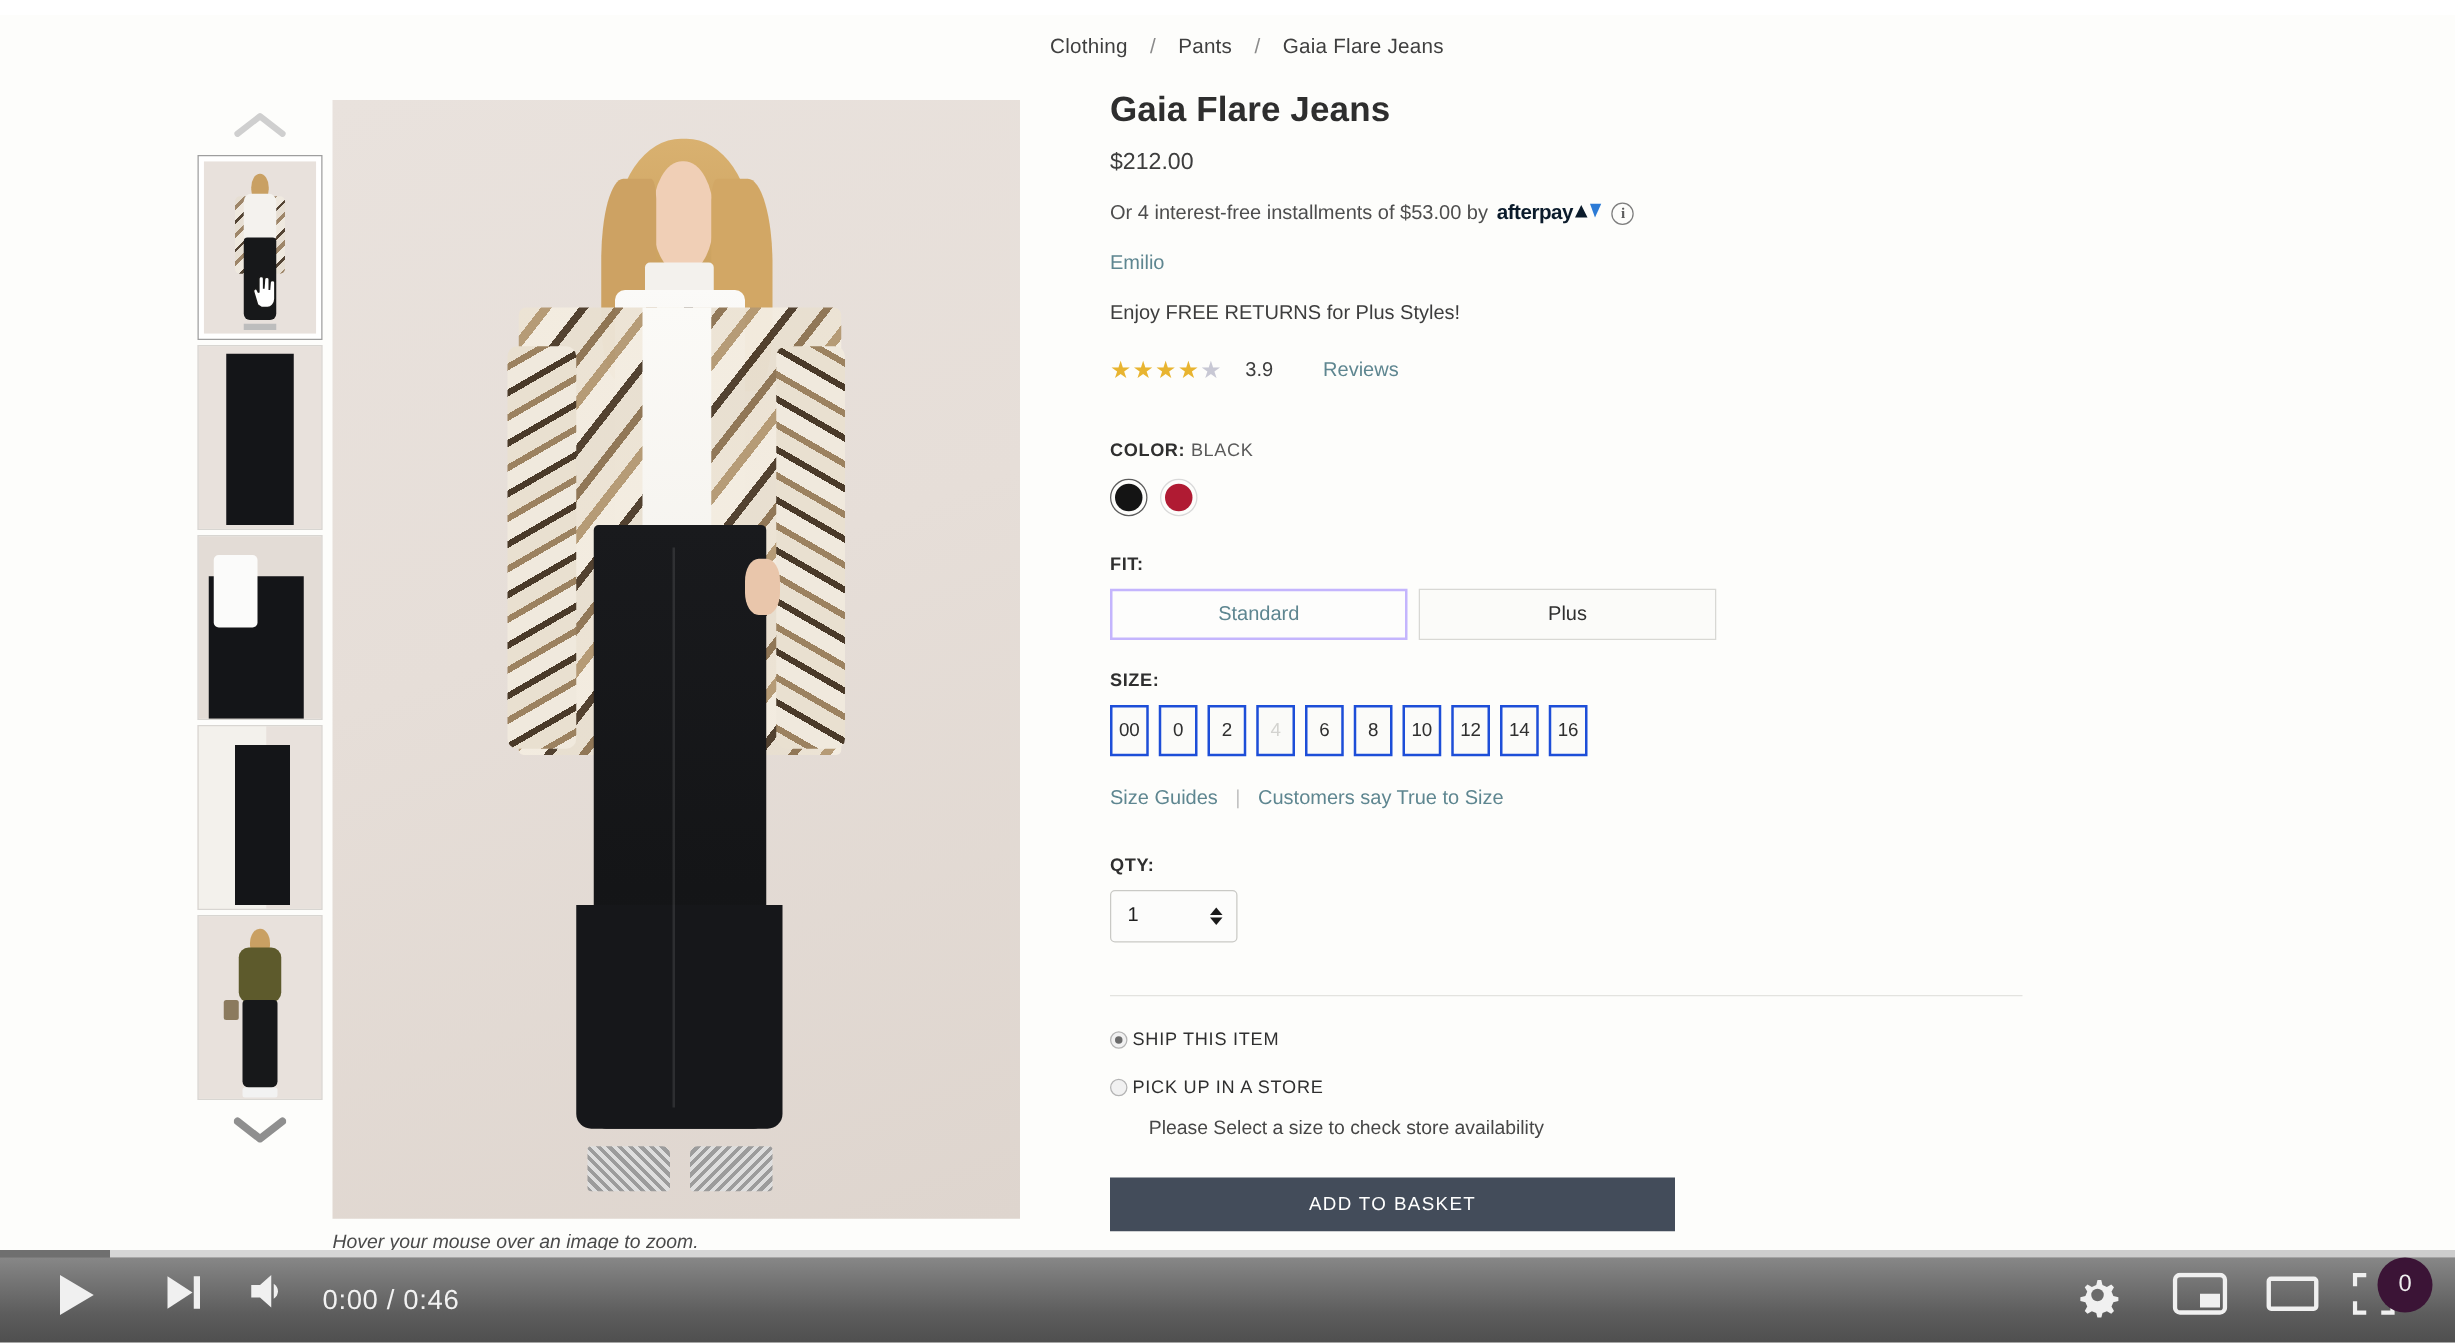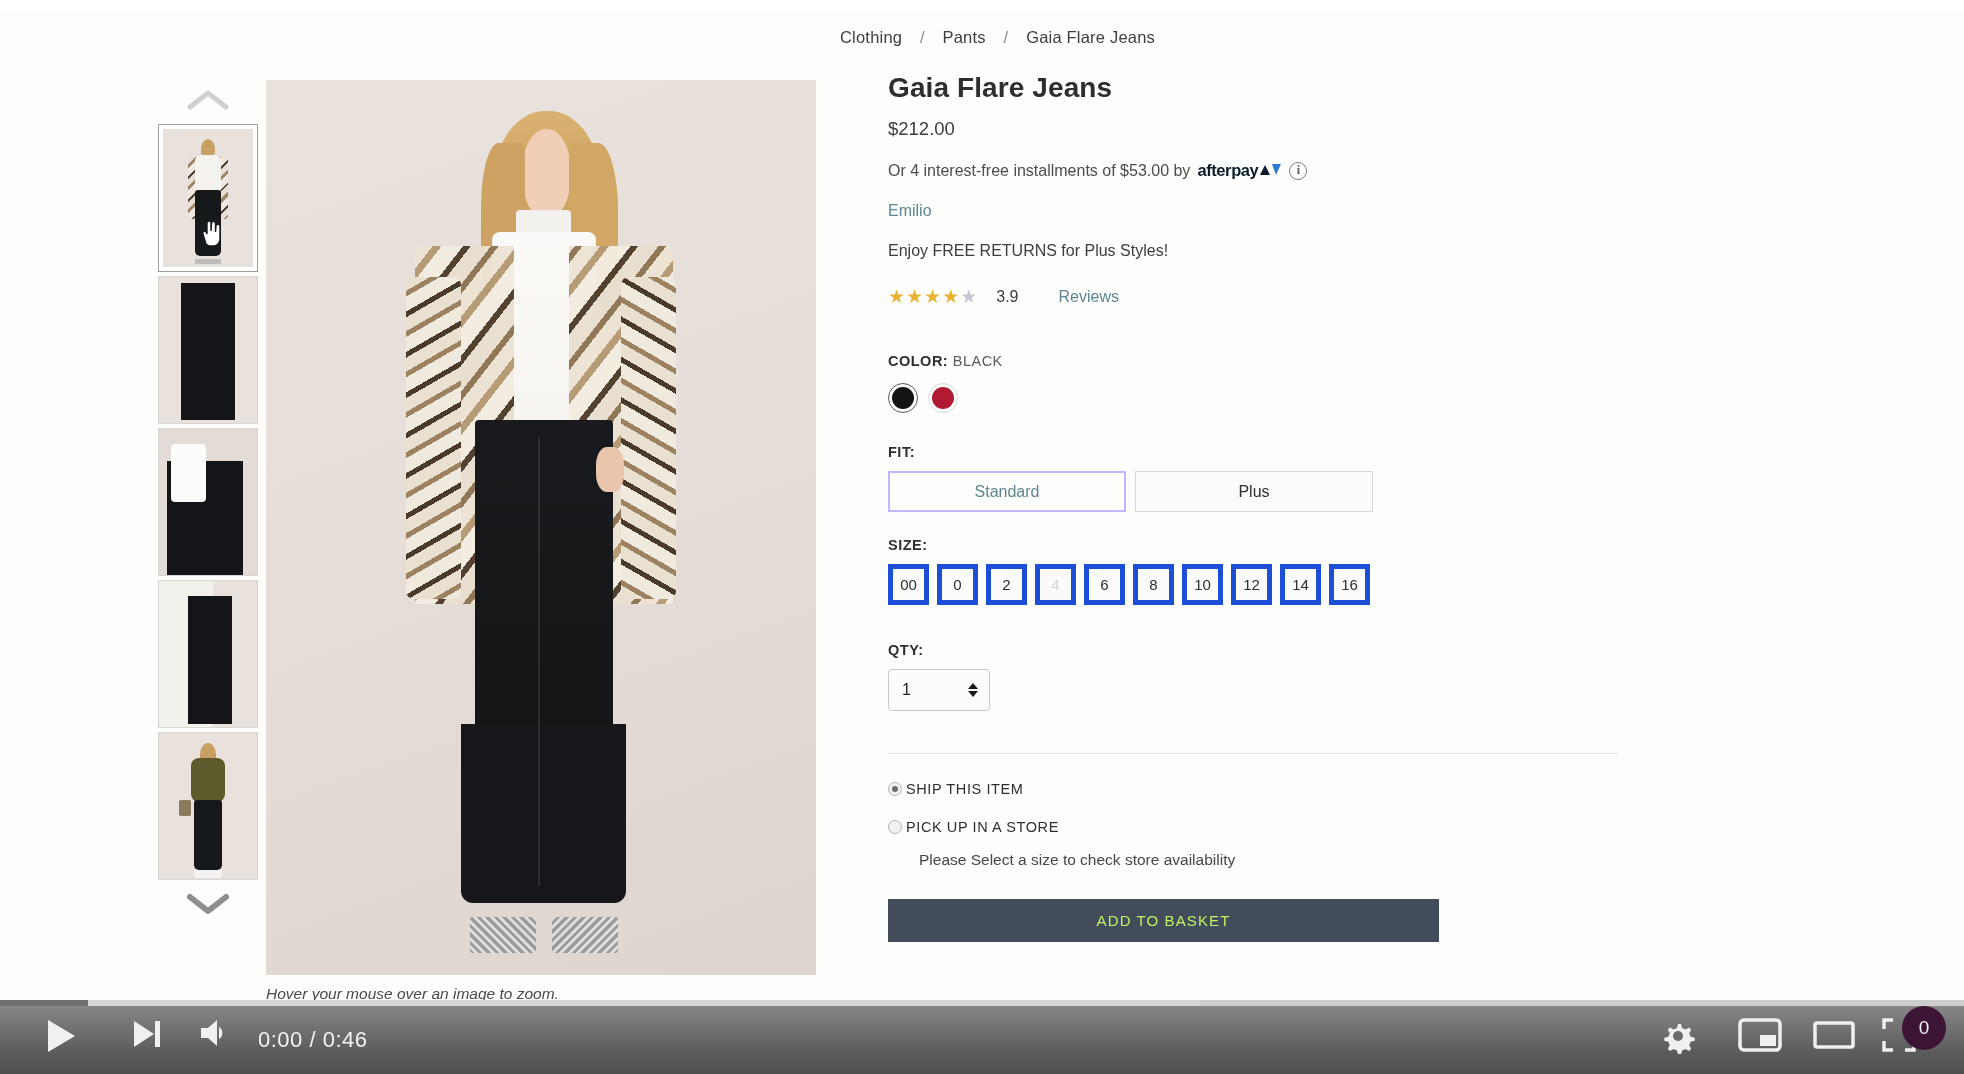--- a/index.html
+++ b/index.html
@@ -244,22 +244,22 @@
     display:flex; align-items:center; justify-content:center;
     font-size:16px; color:#2f2f2f;
   }
   .fit-btn.active {
     border: 2px solid #c4b5fd; color:#5e8690; background:#fdfdfc;
   }
 
   .size-row { margin-top: 25px; }
   .size-btns { margin-top: 11px; display:flex; gap:8px; }
   .size-btn {
-    width: 41px; height: 41px;
-    border:5px solid #1d4ed8; background:#fbfbf9;
+    width: 31px; height: 41px;
+    border:2px solid #1d4ed8; background:#fbfbf9;
     display:flex; align-items:center; justify-content:center;
     font-size:15px; color:#2f2f2f;
   }
   .size-btn.disabled { color:#d3d3d0; background:#fafaf8; }
 
   .size-links { margin-top: 25px; font-size:16px; }
   .size-links a { color:#5e8690; text-decoration:none; }
   .size-links .bar { color:#c2c2c2; margin:0 14px; }
 
   .qty-row { margin-top: 37px; }
@@ -285,22 +285,22 @@
   .radio {
     width:14px; height:14px; border-radius:50%;
     border:1px solid #b4b4b4; background:#f1f1f1;
     display:flex; align-items:center; justify-content:center;
   }
   .radio .in { width:6px; height:6px; border-radius:50%; background:#6b6b6b; }
   .ship-label { font-size:14.5px; letter-spacing:.6px; color:#2f2f2f; }
   .ship-note { margin-left:31px; font-size:15.5px; color:#474747; margin-top:-6px; }
 
   .basket-btn {
-    margin-top: 30px; width: 551px; height: 43px;
-    background:#434c5a; color:#bef264;
+    margin-top: 30px; width: 452px; height: 43px;
+    background:#434c5a; color:#ffffff;
     display:flex; align-items:center; justify-content:center;
     font-size:15px; letter-spacing:1.1px;
   }
 
   
   #player {
     position:absolute; left:0; top:1000px; width:1964px; height:74px;
     background: linear-gradient(180deg,#8d8d8d 0%, #7b7b7b 25%, #5c5c5c 70%, #4f4f4f 100%);
   }
   .progress-track {
@@ -504,20 +504,23 @@
         <div class="size-btn">0</div>
         <div class="size-btn">2</div>
         <div class="size-btn disabled">4</div>
         <div class="size-btn">6</div>
         <div class="size-btn">8</div>
         <div class="size-btn">10</div>
         <div class="size-btn">12</div>
         <div class="size-btn">14</div>
         <div class="size-btn">16</div>
       </div>
+      <div class="size-links">
+        <a href="#">Size Guides</a><span class="bar">|</span><a href="#">Customers say True to Size</a>
+      </div>
     </div>
 
     <div class="qty-row">
       <div class="sect-label">QTY:</div>
       <div class="qty-select">
         <span>1</span>
         <span class="spin">
             <span class="up"></span>
             <span class="dn"></span>
           </span>

